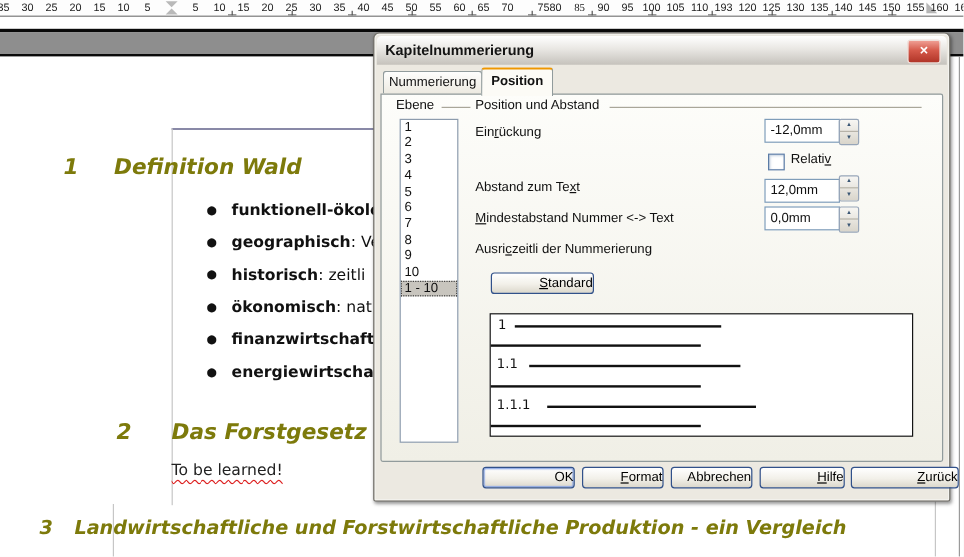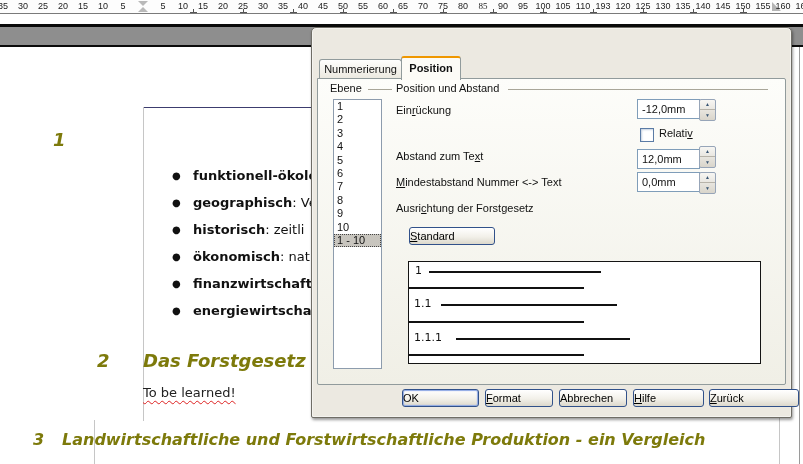--- a/index.html
+++ b/index.html
@@ -55,21 +55,21 @@
   .mn{text-decoration:underline;}
   .txtfield{position:absolute;left:319px;width:57px;height:18px;background:#fff;border:1px solid #7f9db9;padding-left:4px;line-height:18px;font-size:11px;}
   .spinner{position:absolute;left:381px;width:15px;height:20px;border:1px solid #97a5b8;border-radius:2px;background:linear-gradient(180deg,#f7f6f3,#d9d5cb);}
   .spin-half{position:absolute;left:0;width:15px;height:9px;text-align:center;font-size:5px;line-height:9px;color:#3a5674;cursor:pointer;}
   .spin-up{top:0;border-bottom:1px solid #b7b3a9;}
   .spin-down{bottom:0;}
   .checkbox{position:absolute;left:322px;top:49px;width:12px;height:12px;background:#fff;border:1px solid #5a7ba5;box-shadow:inset 1px 1px 2px rgba(90,123,165,.35);}
   .chk-label{position:absolute;left:341px;top:48px;white-space:nowrap;}
   .dropdown{position:absolute;left:319px;top:118px;width:122px;height:18px;background:#fff;border:1px solid #7f9db9;line-height:18px;padding-left:4px;font-size:11px;}
   .dd-btn{position:absolute;right:1px;top:1px;width:16px;height:16px;border:1px solid #9aa8ba;border-radius:2px;background:linear-gradient(180deg,#f2f1ee,#cfccc2);text-align:center;font-size:8px;line-height:15px;color:#1c3b5e;padding:0;cursor:pointer;}
-  .xpbtn{position:absolute;height:18px;border:1px solid #31518a;border-radius:3px;background:linear-gradient(180deg,#ffffff 0%,#f2f0e9 55%,#dcd8cc 100%);font-family:"Liberation Sans",sans-serif;font-size:11px;color:#000;text-align:left;line-height:16px;padding:0;cursor:pointer;}
+  .xpbtn{position:absolute;height:18px;border:1px solid #31518a;border-radius:3px;background:linear-gradient(180deg,#ffffff 0%,#f2f0e9 55%,#dcd8cc 100%);font-family:"Liberation Sans",sans-serif;font-size:11px;color:#000;text-align:right;line-height:16px;padding:0;cursor:pointer;}
   .std-btn{left:91px;top:148px;width:86px;}
   .dlg-buttons .xpbtn{top:0;}
   .xpbtn.default{box-shadow:inset 0 0 1px 1px #8ca7e4;}
   .dlg-buttons{position:absolute;left:0;top:361px;width:479px;height:20px;}
   .preview{position:absolute;left:90px;top:182px;width:351px;height:101px;background:#fff;border:1px solid #141414;}
   .pv-num{position:absolute;font-family:"DejaVu Sans",sans-serif;font-size:11px;color:#111;}
   .pv-line{position:absolute;height:2px;background:#111;}
 </style>
 </head>
 <body>
@@ -96,21 +96,21 @@
       <span class="ruler-num" style="left: 243px;">25</span>
       <span class="ruler-num" style="left: 263px;">30</span>
       <span class="ruler-num" style="left: 283px;">35</span>
       <span class="ruler-num" style="left: 303px;">40</span>
       <span class="ruler-num" style="left: 323px;">45</span>
       <span class="ruler-num" style="left: 343px;">50</span>
       <span class="ruler-num" style="left: 363px;">55</span>
       <span class="ruler-num" style="left: 383px;">60</span>
       <span class="ruler-num" style="left: 403px;">65</span>
       <span class="ruler-num" style="left: 423px;">70</span>
-      <span class="ruler-num" style="left: 443px;">75</span>
+      <span class="ruler-num" style="left: 453px;">75</span>
       <span class="ruler-num" style="left: 463px;">80</span>
       <span class="ruler-num" style="left: 483px; font-family: Liberation Serif, serif;">85</span>
       <span class="ruler-num" style="left: 503px;">90</span>
       <span class="ruler-num" style="left: 523px;">95</span>
       <span class="ruler-num" style="left: 543px;">100</span>
       <span class="ruler-num" style="left: 563px;">105</span>
       <span class="ruler-num" style="left: 583px;">110</span>
       <span class="ruler-num" style="left: 603px;">193</span>
       <span class="ruler-num" style="left: 623px;">120</span>
       <span class="ruler-num" style="left: 643px;">125</span>
@@ -142,20 +142,21 @@
   <div class="page-edge"></div>
 
   <div class="doc">
     <div class="boundary-h" style="left:143px;top:107px;width:250px;"></div>
     <div class="boundary-v" style="left:143px;top:107px;height:314px;"></div>
     <div class="boundary-v" style="left:94px;top:420px;height:44px;"></div>
     <div class="boundary-v" style="left:779px;top:418px;height:46px;"></div>
 
     <div class="heading h1" style="left:0;top:129px;width:803px;height:24px;">
       <span class="num" style="left:53px;">1</span>
+      <span class="txt" style="left:95px;">Definition Wald</span>
     </div>
 
     <div id="bullet-host">
         <div class="bullet-row" style="top: 168px;"><span class="bullet-dot">●</span><span class="bullet-term">funktionell-ökolo</span><span class="bullet-rest"></span></div>
         <div class="bullet-row" style="top: 195px;"><span class="bullet-dot">●</span><span class="bullet-term">geographisch</span><span class="bullet-rest">: Ve</span></div>
         <div class="bullet-row" style="top: 222px;"><span class="bullet-dot">●</span><span class="bullet-term">historisch</span><span class="bullet-rest">: zeitli</span></div>
         <div class="bullet-row" style="top: 249px;"><span class="bullet-dot">●</span><span class="bullet-term">ökonomisch</span><span class="bullet-rest">: nat</span></div>
         <div class="bullet-row" style="top: 276px;"><span class="bullet-dot">●</span><span class="bullet-term">finanzwirtschaft</span><span class="bullet-rest"></span></div>
         <div class="bullet-row" style="top: 303px;"><span class="bullet-dot">●</span><span class="bullet-term">energiewirtschaft</span><span class="bullet-rest"></span></div>
       </div>
@@ -167,20 +168,24 @@
 
     <div class="note">To be learned!</div>
 
     <div class="heading h3" style="left:0;top:430px;width:803px;height:24px;">
       <span class="num" style="left:33px;">3</span>
       <span class="txt" style="left:62px;">Landwirtschaftliche und Forstwirtschaftliche Produktion - ein Vergleich</span>
     </div>
   </div>
 
   <div class="dialog">
+    <div class="titlebar">
+      <span class="title-text">Kapitelnummerierung</span>
+      <div class="close-btn">×</div>
+    </div>
 
     <div class="tab tab-inactive">Nummerierung</div>
     <div class="tab tab-active">Position</div>
 
     <div class="panel">
       <span class="grp-label" style="left:12px;">Ebene</span>
       <div class="grp-line" style="left:50px;width:24px;"></div>
       <span class="grp-label" style="left:78px;">Position und Abstand</span>
       <div class="grp-line" style="left:190px;width:260px;"></div>
 
@@ -224,21 +229,21 @@
       <div class="fld-label" style="top:97px;">
         <span></span><span class="mn">M</span><span>indestabstand Nummer &lt;-&gt; Text</span>
       </div>
       <div class="txtfield" style="top:93px;">0,0mm</div>
       <div class="spinner" style="top:93px;">
         <div class="spin-half spin-up">▲</div>
         <div class="spin-half spin-down">▼</div>
       </div>
 
       <div class="fld-label" style="top:123px;">
-        <span>Ausri</span><span class="mn">c</span><span>htung der Forstgesetz</span>
+        <span>Ausri</span><span class="mn">c</span><span>zeitli der Nummerierung</span>
       </div>
 
       <button class="xpbtn std-btn">
         <span></span><span class="mn">S</span><span>tandard</span>
       </button>
 
       <div class="preview">
         <span class="pv-num" style="left:6px;top:2px;">1</span>
         <div class="pv-line" style="left:20px;top:9px;width:172px;"></div>
         <div class="pv-line" style="left:0;top:25px;width:175px;"></div>

